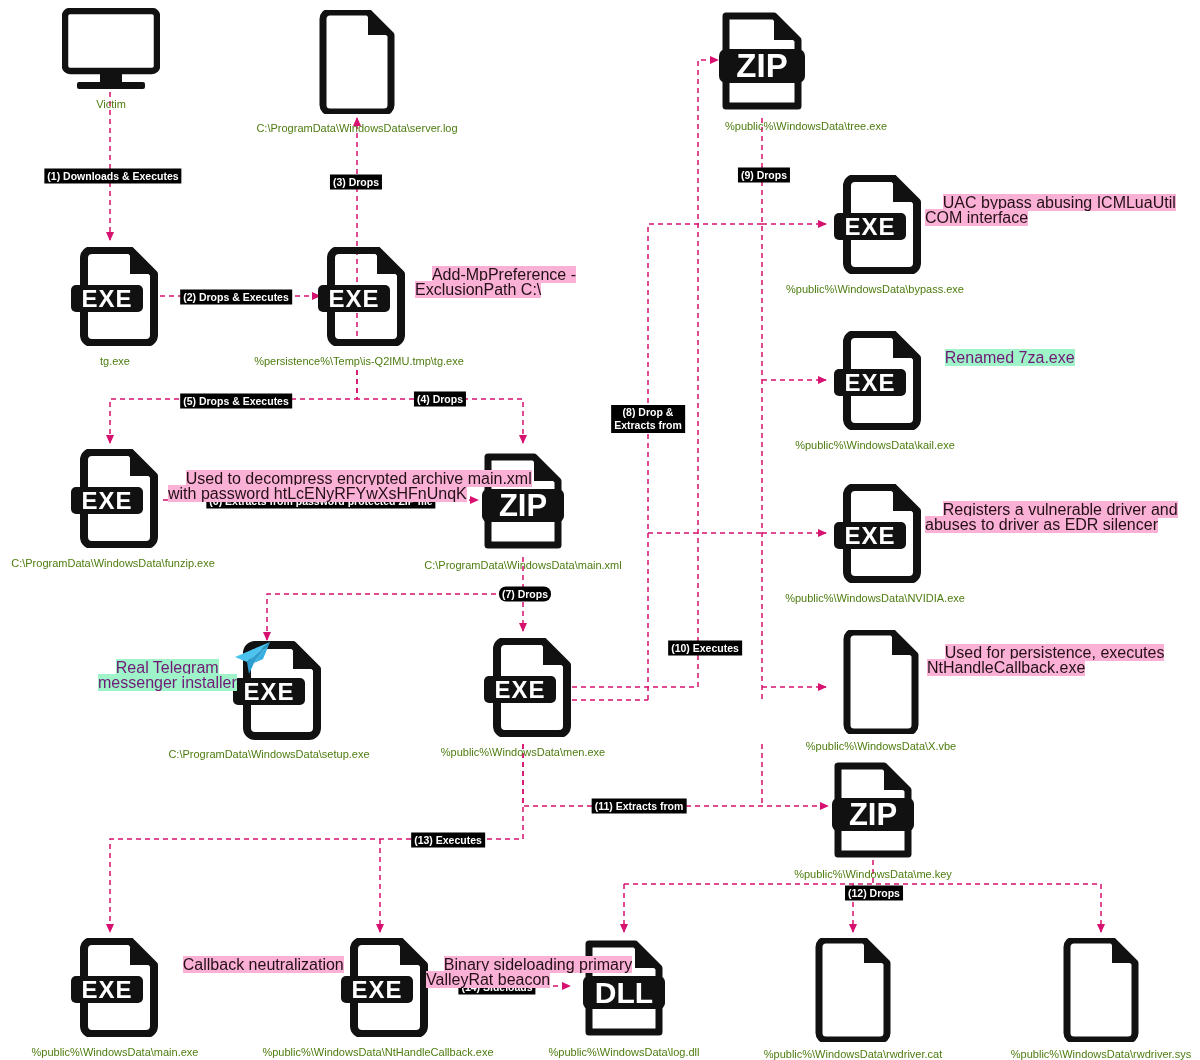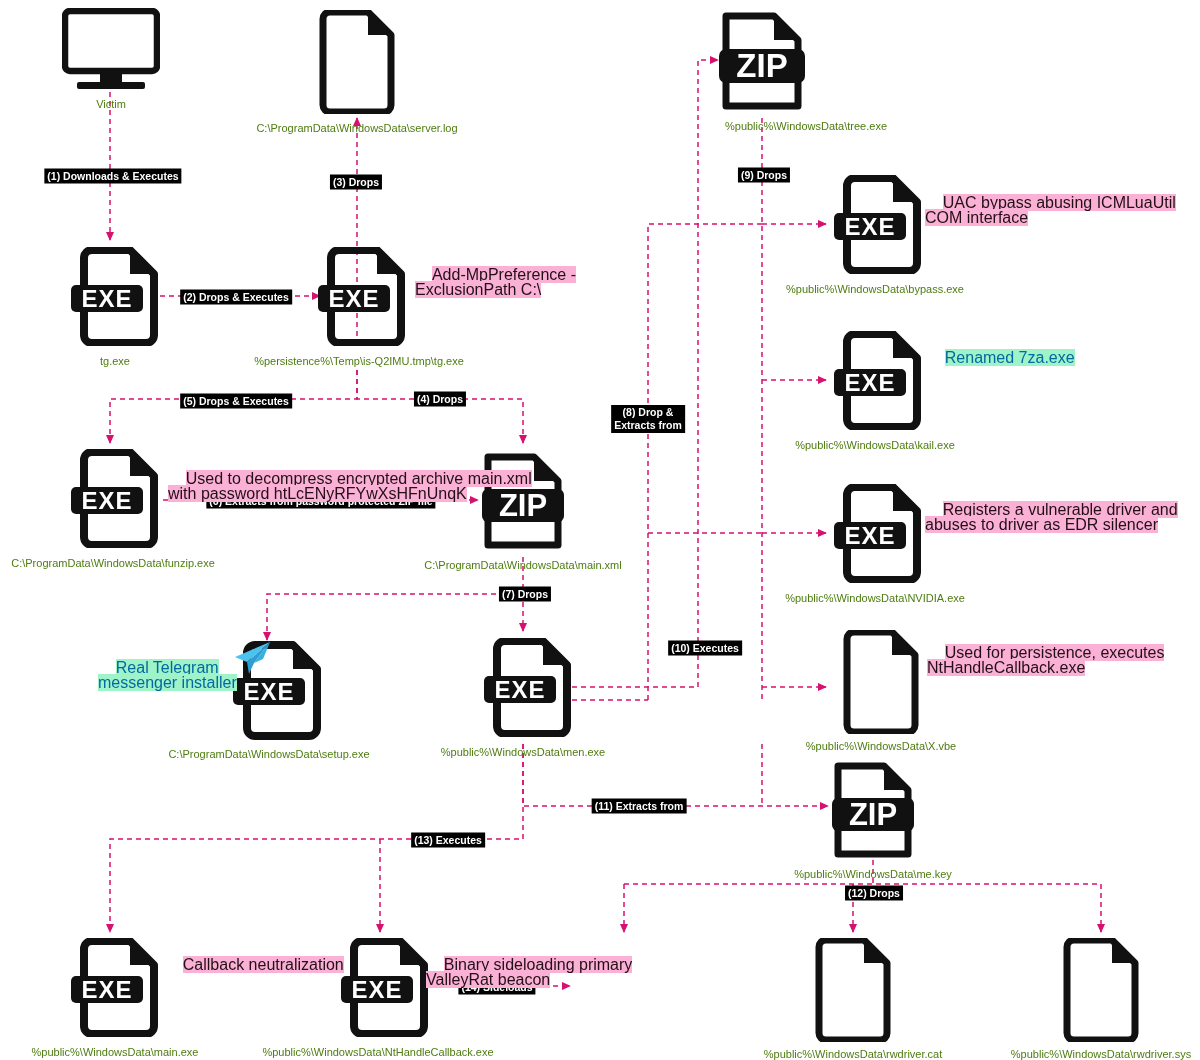--- a/index.html
+++ b/index.html
@@ -8,21 +8,21 @@
   #stage{position:absolute;left:0;top:0;width:1200px;height:1060px;}
   svg.edges{position:absolute;left:0;top:0;width:1200px;height:1060px;overflow:visible;}
   .node{position:absolute;}
   .nlabel{position:absolute;left:50%;transform:translateX(-50%);
           white-space:nowrap;font-size:11px;color:#4d7c0f;text-align:center;}
   .steplabel{position:absolute;background:#000;color:#fff;font-size:10.5px;
              font-weight:bold;padding:1px 3px;white-space:nowrap;line-height:13px;
              transform:translate(-50%,-50%);text-align:center;}
   .note{position:absolute;font-size:16px;line-height:15px;white-space:pre;}
   .note span{background:#fbb1d6;color:#231017;}
-  .note.green span{background:#9ef3c9;color:#0369a1;}
+  .note.green span{background:#9ef3c9;color:#701a75;}
   .note.ralign{text-align:right;}
 </style>
 </head>
 <body>
 
 <div id="stage">
 
   <svg class="edges" viewBox="0 0 1200 1060">
     <defs>
       <marker id="ah" markerWidth="7" markerHeight="7" refX="5.6" refY="3" orient="auto">
@@ -228,20 +228,29 @@
   <div class="node" style="left:340px;top:938px;width:80px;">
     <svg width="94" height="99" viewBox="0 0 94 99">
       <path d="M14,11 a8,8 0 0 1 8,-8 h38 l24,24 v61 a8,8 0 0 1 -8,8 h-54 a8,8 0 0 1 -8,-8 Z" fill="none" stroke="#111" stroke-width="8" stroke-linejoin="round"></path>
       <path d="M60,3 l24,24 h-24 Z" fill="#111"></path>
       <rect x="1" y="38" width="72" height="27" rx="5" fill="#111"></rect>
       <text x="37" y="60" font-family="Liberation Sans, sans-serif" font-size="24" font-weight="bold" fill="#fff" text-anchor="middle" letter-spacing="1">EXE</text>
     </svg>
     <div class="nlabel" style="top:108px;left:38px;">%public%\WindowsData\NtHandleCallback.exe</div>
   </div>
 
+  <div class="node" style="left:582px;top:938px;width:84px;">
+    <svg width="84" height="100" viewBox="0 0 84 100">
+      <path d="M7,6 h46 l24,24 v64 h-70 Z" fill="none" stroke="#111" stroke-width="7" stroke-linejoin="round"></path>
+      <path d="M53,6 l24,24 h-24 Z" fill="#111"></path>
+      <rect x="1" y="38" width="82" height="33" rx="6" fill="#111"></rect>
+      <text x="42" y="65" font-family="Liberation Sans, sans-serif" font-size="30" font-weight="bold" fill="#fff" text-anchor="middle">DLL</text>
+    </svg>
+    <div class="nlabel" style="top:108px;left:42px;">%public%\WindowsData\log.dll</div>
+  </div>
 
   <div class="node" style="left:813px;top:938px;width:80px;">
     <svg width="80" height="104" viewBox="0 0 80 104">
       <path d="M6,9 a7,7 0 0 1 7,-7 h38 l23,23 v70 a7,7 0 0 1 -7,7 h-54 a7,7 0 0 1 -7,-7 Z" fill="none" stroke="#111" stroke-width="7" stroke-linejoin="round"></path>
       <path d="M51,2 l23,23 h-23 Z" fill="#111"></path>
     </svg>
     <div class="nlabel" style="top:110px;left:40px;">%public%\WindowsData\rwdriver.cat</div>
   </div>
 
   <div class="node" style="left:1061px;top:938px;width:80px;">
@@ -251,21 +260,21 @@
     </svg>
     <div class="nlabel" style="top:110px;left:40px;">%public%\WindowsData\rwdriver.sys</div>
   </div>
 
   <div class="steplabel" style="left:113px;top:176px;">(1) Downloads &amp; Executes</div>
   <div class="steplabel" style="left:236px;top:297px;">(2) Drops &amp; Executes</div>
   <div class="steplabel" style="left:356px;top:182px;">(3) Drops</div>
   <div class="steplabel" style="left:440px;top:399px;">(4) Drops</div>
   <div class="steplabel" style="left:236px;top:401px;">(5) Drops &amp; Executes</div>
   <div class="steplabel" style="left:321px;top:501px;">(6) Extracts from password protected ZIP file</div>
-  <div class="steplabel" style="left:525px;top:594px;">(7) Drops</div>
+  <div class="steplabel" style="left:525px;top:594px;border-radius:7px;">(7) Drops</div>
   <div class="steplabel" style="left:648px;top:419px;">(8) Drop &amp;<br>Extracts from</div>
   <div class="steplabel" style="left:764px;top:175px;">(9) Drops</div>
   <div class="steplabel" style="left:705px;top:648px;">(10) Executes</div>
   <div class="steplabel" style="left:639px;top:806px;">(11) Extracts from</div>
   <div class="steplabel" style="left:874px;top:893px;">(12) Drops</div>
   <div class="steplabel" style="left:448px;top:840px;">(13) Executes</div>
   <div class="steplabel" style="left:497px;top:987px;">(14) Sideloads</div>
 
   <div class="note" style="left:415px;top:252px;">
     <span>Add-MpPreference -<br>ExclusionPath C:\</span></div>

